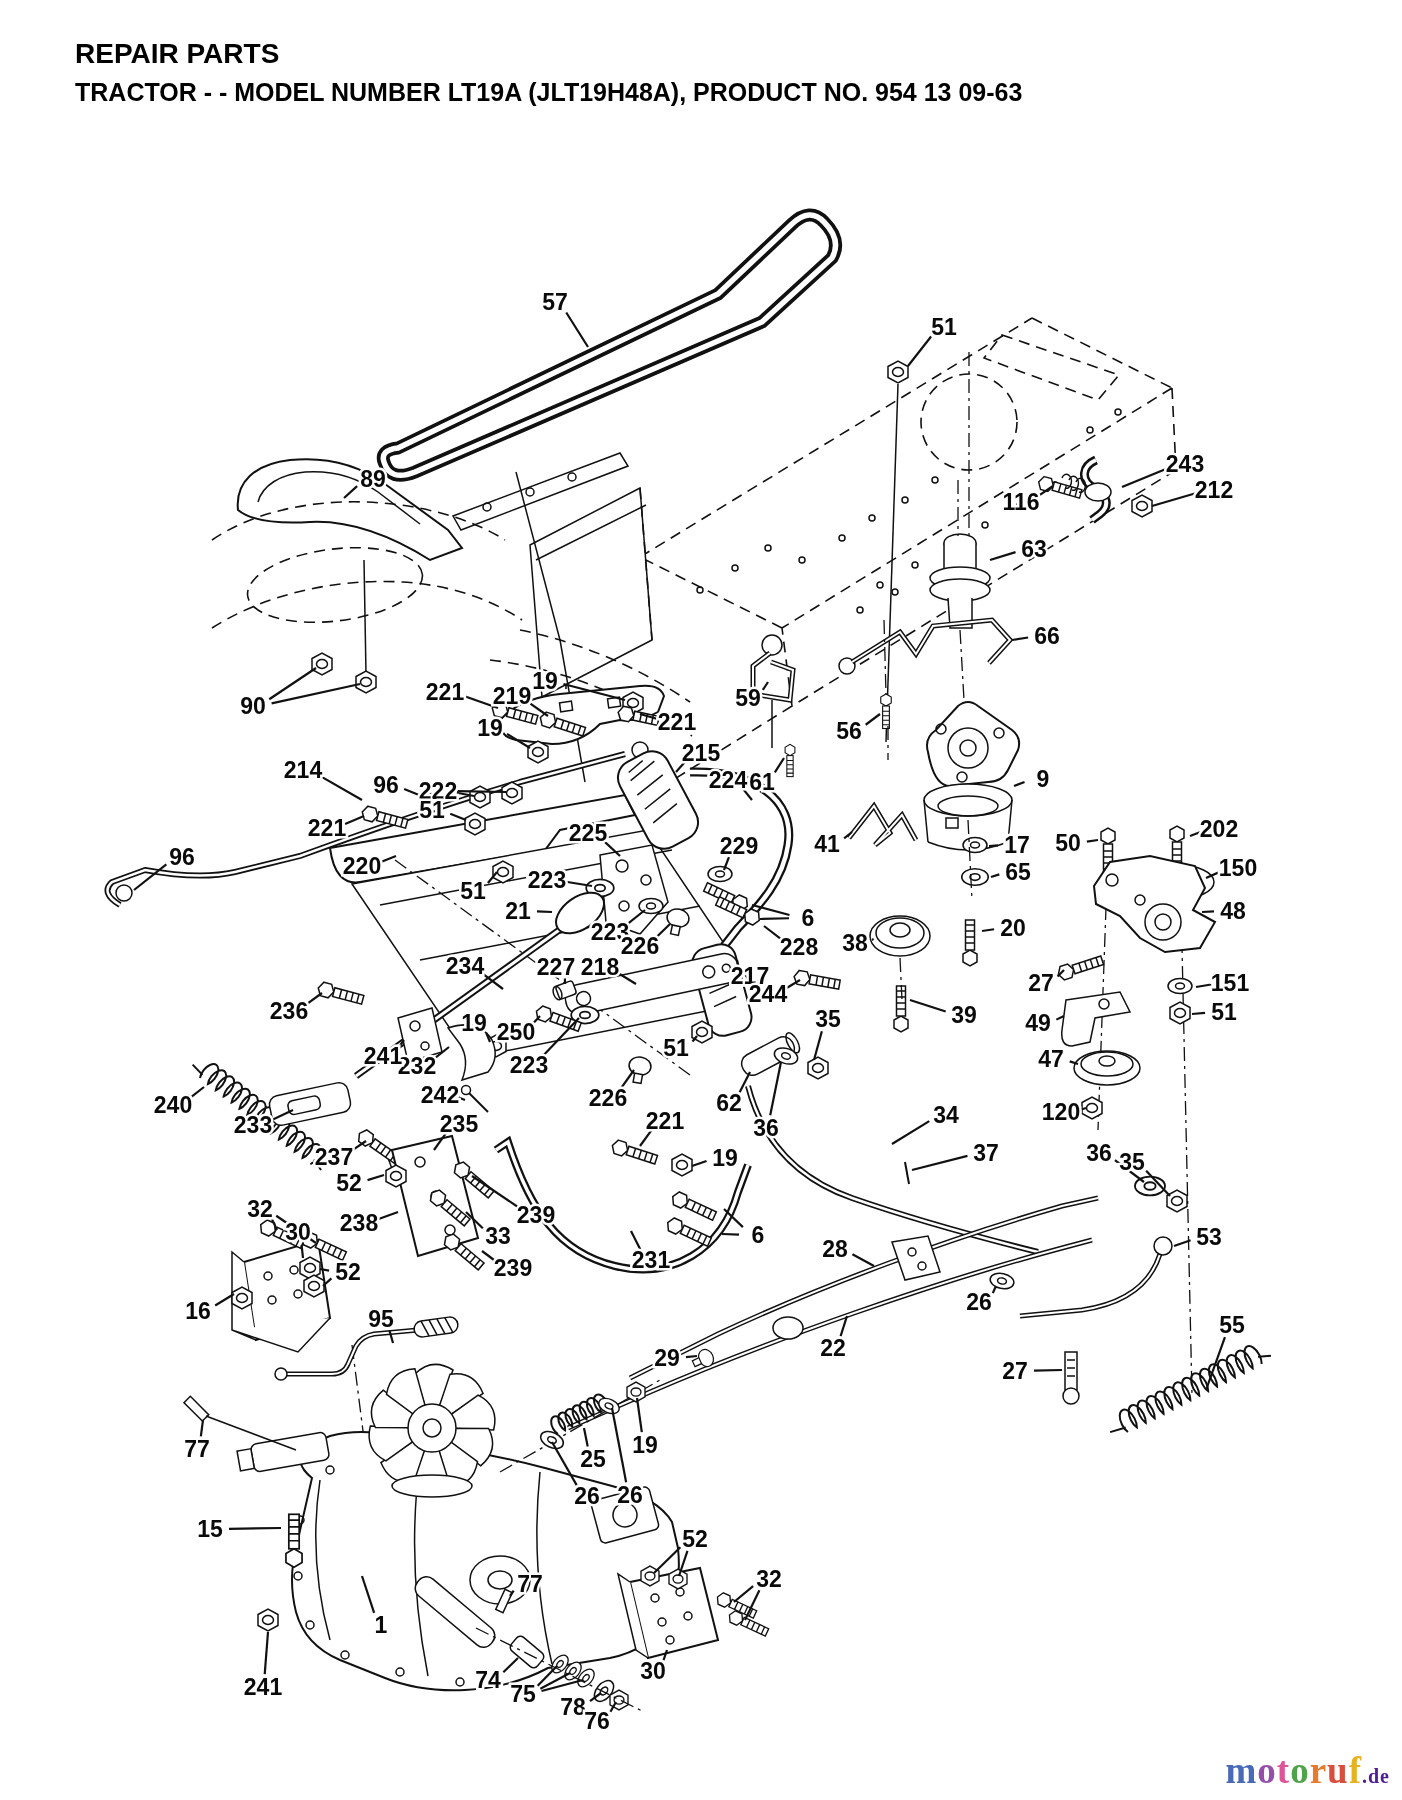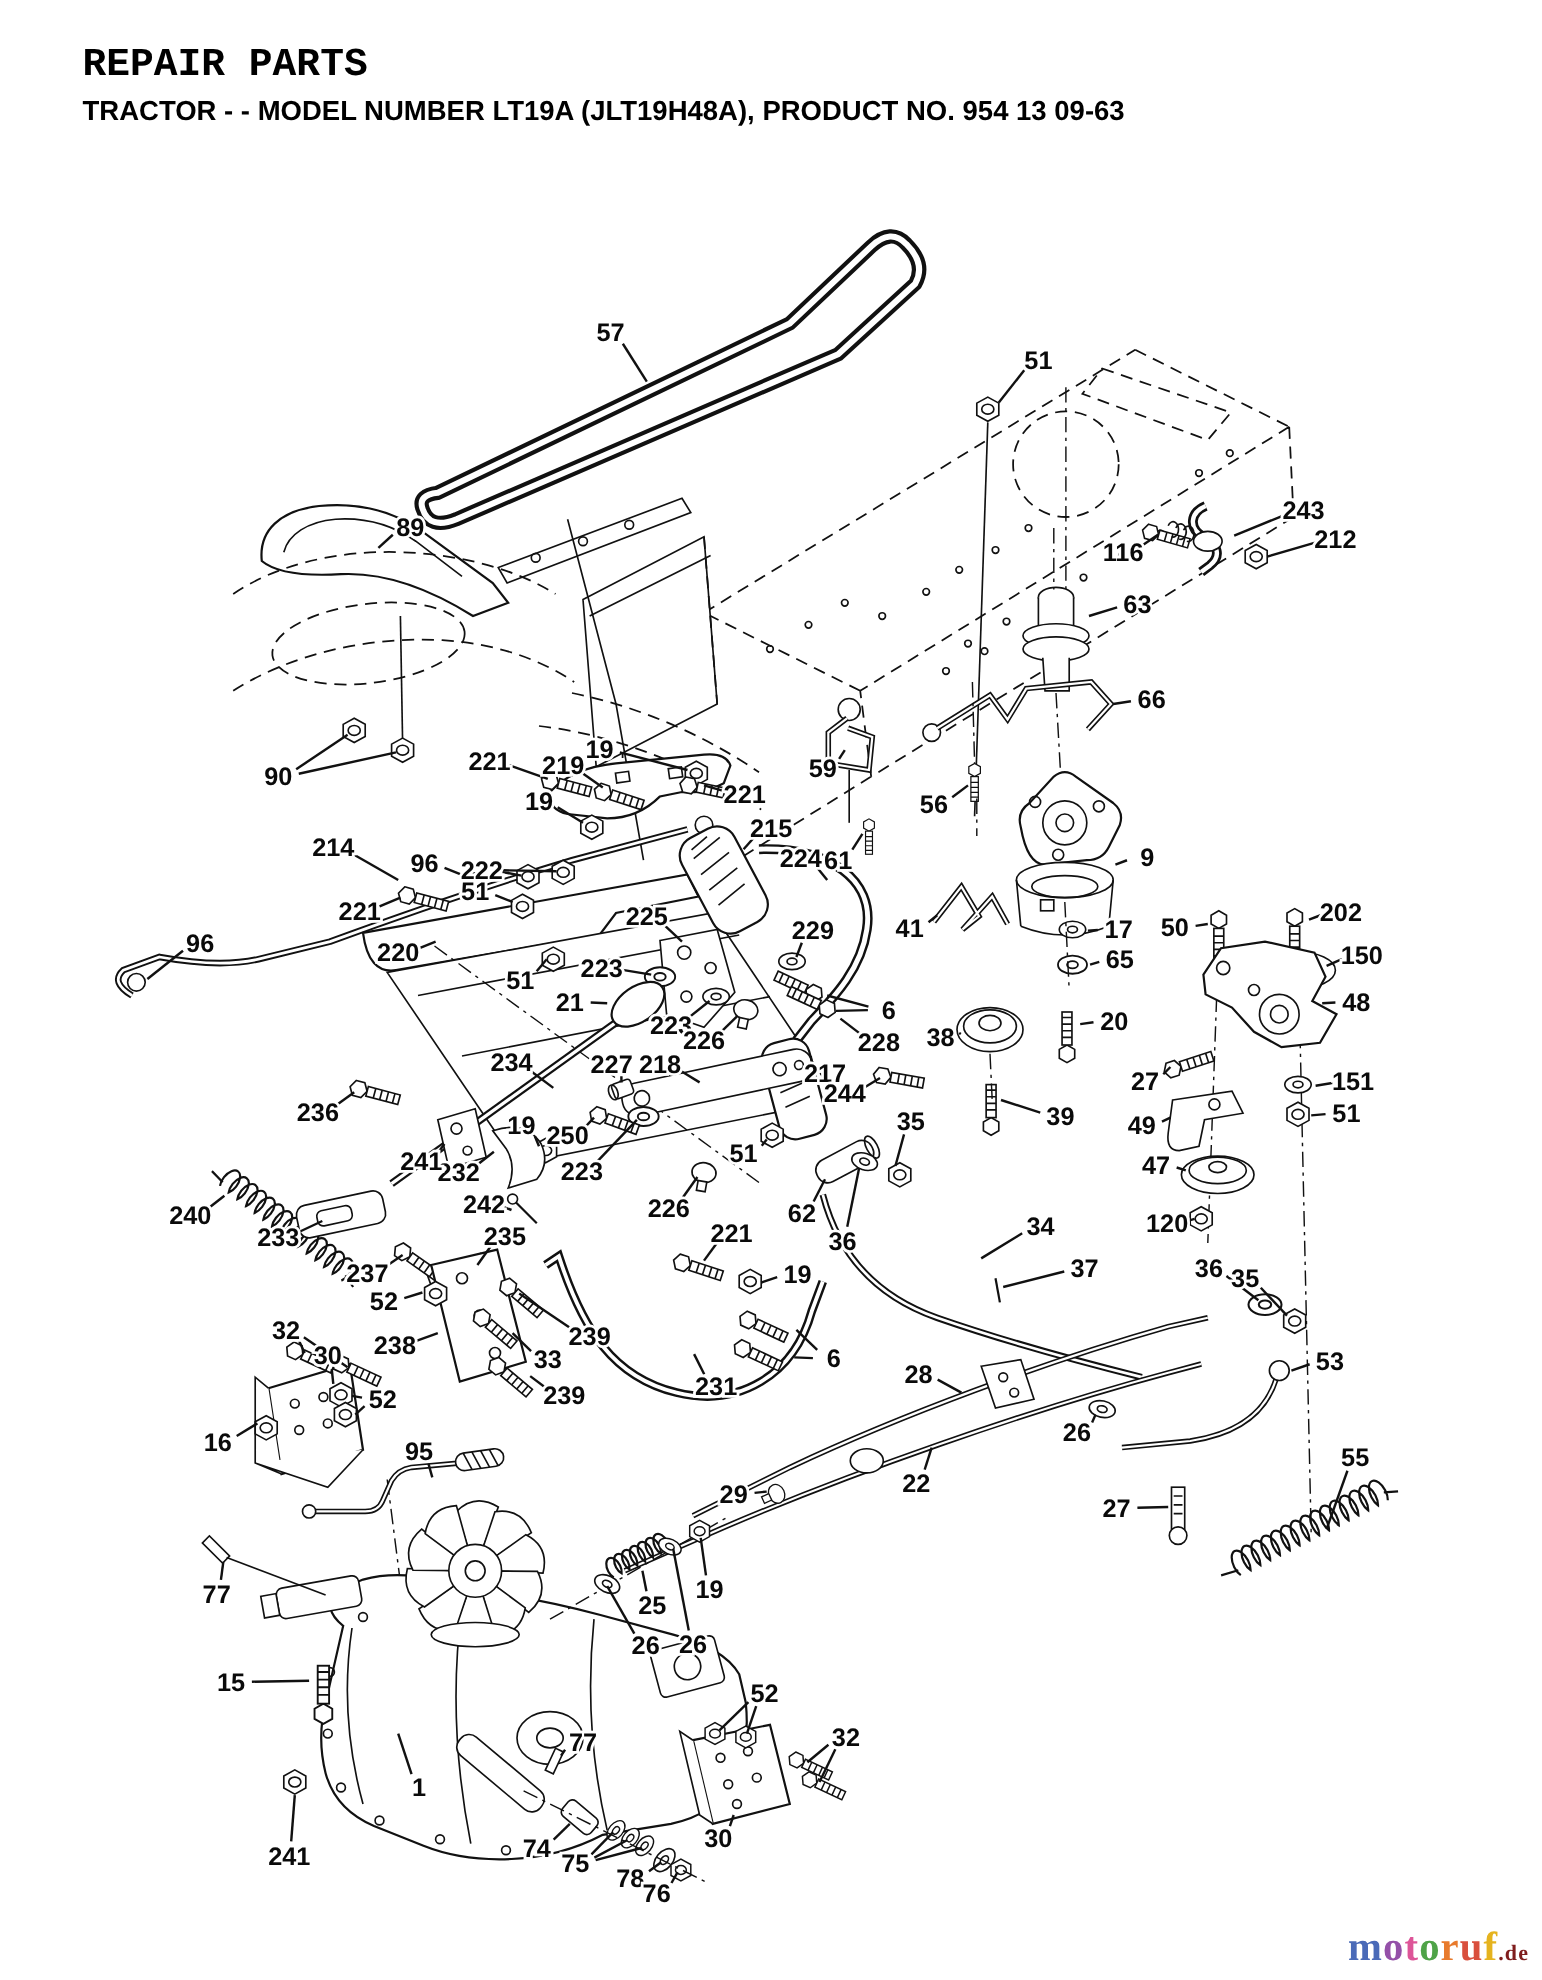--- a/index.html
+++ b/index.html
@@ -1,31 +1,31 @@
 <!DOCTYPE html>
 <html><head>
 <meta charset="utf-8">
 <style>
   html,body{margin:0;padding:0;background:#fff;}
   body{width:1402px;height:1800px;position:relative;font-family:"Liberation Sans",sans-serif;overflow:hidden;}
   #header{position:absolute;left:75px;top:38px;color:#000;}
-  #title{font-size:36px;font-weight:bold;letter-spacing:0px;margin:0;font-family:Liberation Mono, monospace;}
+  #title{font-size:28px;font-weight:bold;letter-spacing:0px;margin:0;}
   #subtitle{font-size:25px;font-weight:bold;margin:8px 0 0 0;}
   #section{font-size:21px;font-weight:bold;margin:4px 0 0 0;}
   #art{position:absolute;left:0;top:0;}
   .ln{stroke:#111;fill:none;stroke-width:2;}
   .ln15{stroke:#111;fill:none;stroke-width:1.5;}
   .fw{fill:#fff;stroke:#111;stroke-width:2;}
   .fw15{fill:#fff;stroke:#111;stroke-width:1.5;}
   .dash{stroke:#111;fill:none;stroke-width:1.6;stroke-dasharray:11 7;}
   .dashdot{stroke:#111;fill:none;stroke-width:1.3;stroke-dasharray:14 5 3 5;}
   .plabel{font-family:"Liberation Sans",sans-serif;font-size:23px;font-weight:bold;fill:#0a0a0a;text-anchor:middle;paint-order:stroke;stroke:#ffffff;stroke-width:5px;}
   .leader{stroke:#111;stroke-width:2.2;}
   #watermark{position:absolute;right:12px;bottom:8px;font-family:"Liberation Serif",serif;font-weight:bold;font-size:37px;letter-spacing:1px;}
-  #watermark .suffix{font-size:20px;color:#7f1d1d;}
+  #watermark .suffix{font-size:20px;color:#4c1d95;}
 </style>
 </head>
 <body>
 
 <div id="header">
   <div id="title">REPAIR PARTS</div>
   <div id="subtitle">TRACTOR - - MODEL NUMBER LT19A (JLT19H48A), PRODUCT NO. 954 13 09-63</div>
 </div>
 
 <svg id="art" width="1402" height="1800" viewBox="0 0 1402 1800" xmlns="http://www.w3.org/2000/svg">

